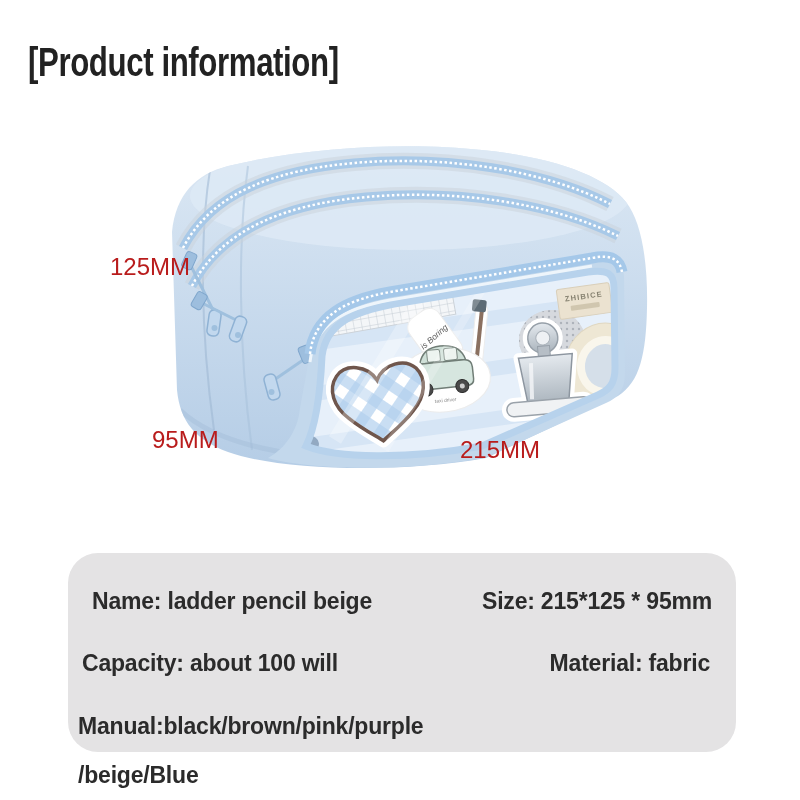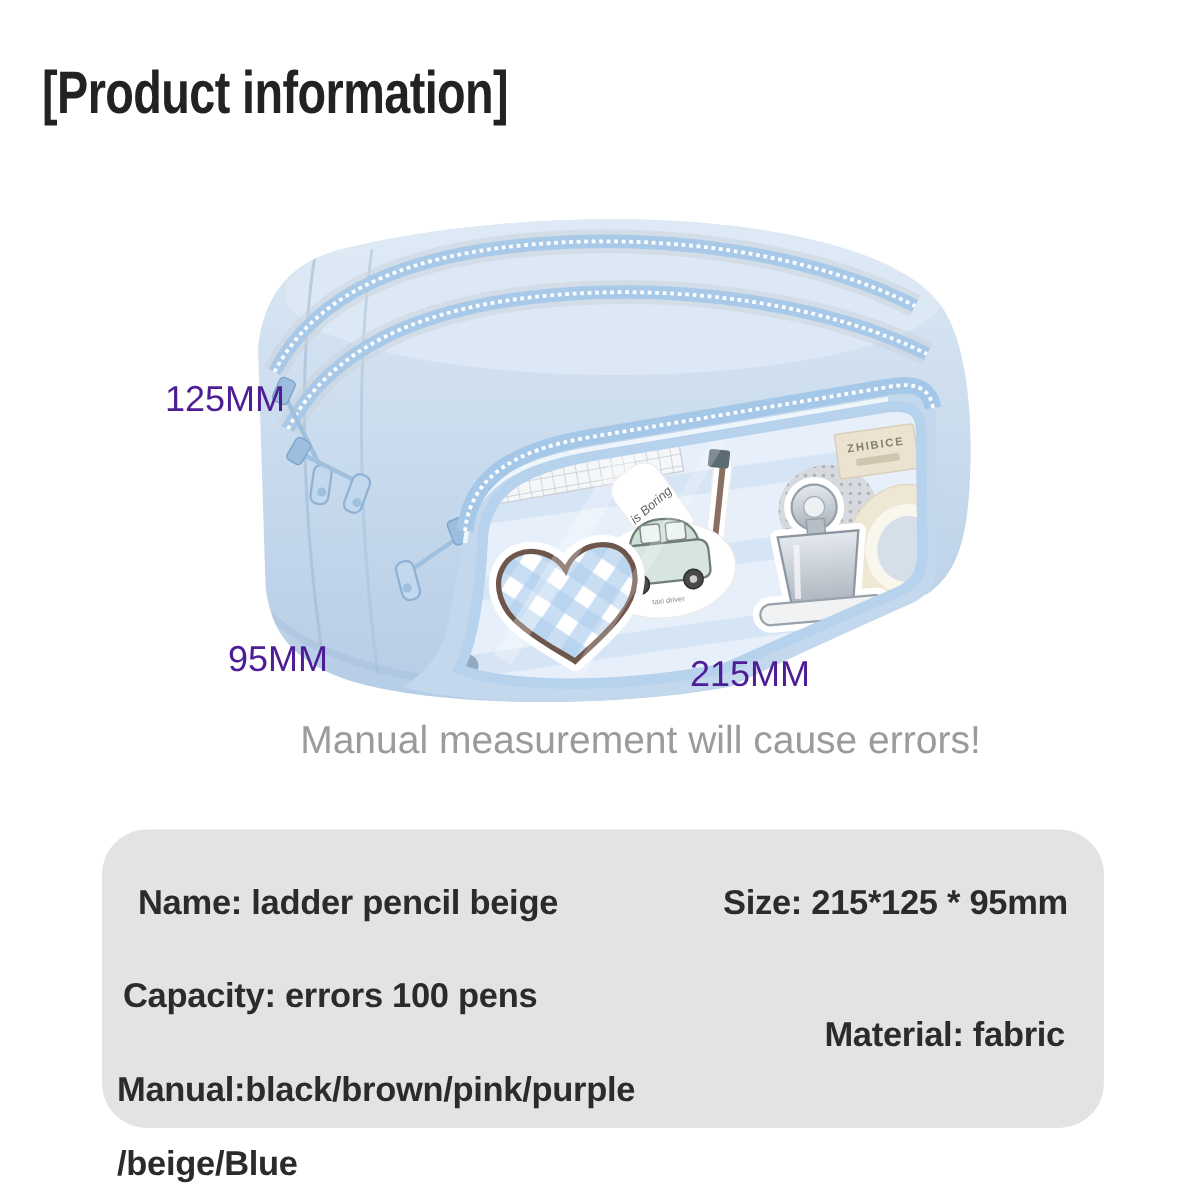--- a/index.html
+++ b/index.html
@@ -1,31 +1,31 @@
 <!DOCTYPE html>
 <html><head>
 <meta charset="utf-8">
 <style>
   html,body{margin:0;padding:0;background:#ffffff;}
   .canvas{position:relative;width:800px;height:800px;background:#ffffff;overflow:hidden;
           font-family:"Liberation Sans", sans-serif;color:#1e1e1e;}
   .page-title{position:absolute;left:28px;top:40px;font-size:40px;font-weight:bold;color:#222;
               transform:scaleX(0.78);transform-origin:left top;white-space:nowrap;letter-spacing:-0.5px;}
-  .dim-label{position:absolute;font-size:24px;color:#4c1d95;white-space:nowrap;}
+  .dim-label{position:absolute;font-size:24px;color:#b91c1c;white-space:nowrap;}
   .dim-height{left:110px;top:253px;}
   .dim-depth{left:152px;top:426px;}
   .dim-width{left:460px;top:436px;}
   .caption{position:absolute;left:54px;top:478px;width:746px;text-align:center;
            font-size:26px;color:#9b9b9b;font-weight:500;white-space:nowrap;}
   .spec-panel{position:absolute;left:68px;top:553px;width:668px;height:199px;
               background:#e4e3e4;border-radius:30px;}
   .spec-cell{position:absolute;font-size:23px;font-weight:600;color:#2b2b2b;
              letter-spacing:-0.2px;white-space:nowrap;}
   .r1l{left:92px;top:588px;}   .r1r{right:88px;top:588px;}
-  .r2l{left:82px;top:650px;}   .r2r{right:90px;top:676px;}
+  .r2l{left:82px;top:650px;}   .r2r{right:90px;top:650px;}
   .r3l{left:78px;top:713px;}   .r3r{right:82px;top:713px;}
   .overflow-line{left:78px;top:762px;}
   .product-photo{position:absolute;left:150px;top:140px;width:510px;height:340px;}
   svg text{font-family:"Liberation Sans", sans-serif;}
 </style>
 </head>
 <body>
 
 <div class="canvas">
 
@@ -219,24 +219,23 @@
         <path d="M 160,214 C 164,176 196,160 240,152 L 442,118 C 462,114 470,120 472,132" stroke="#a5c8e9" stroke-width="11"></path>
         <path d="M 160,214 C 164,176 196,160 240,152 L 442,118 C 462,114 470,120 472,132" stroke="#ffffff" stroke-width="2.5" stroke-dasharray="2.5 2.5"></path>
       </g>
     </g>
   </svg>
 
   <span class="dim-label dim-height">125MM</span>
   <span class="dim-label dim-depth">95MM</span>
   <span class="dim-label dim-width">215MM</span>
 
-  <div class="caption">Manual measurement will cause errors!</div>
 
   <div class="spec-panel"></div>
   <span class="spec-cell r1l"></span>
   <span class="spec-cell r1l">Name: ladder pencil beige</span>
   <span class="spec-cell r1r">Size: 215*125 * 95mm</span>
-  <span class="spec-cell r2l">Capacity: errors 100 pens</span>
+  <span class="spec-cell r2l">Capacity: about 100 will</span>
   <span class="spec-cell r2r">Material: fabric</span>
   <span class="spec-cell r3l">Manual:black/brown/pink/purple</span>
   <span class="spec-cell overflow-line">/beige/Blue</span>
 
 </div>
 
 </body></html>

